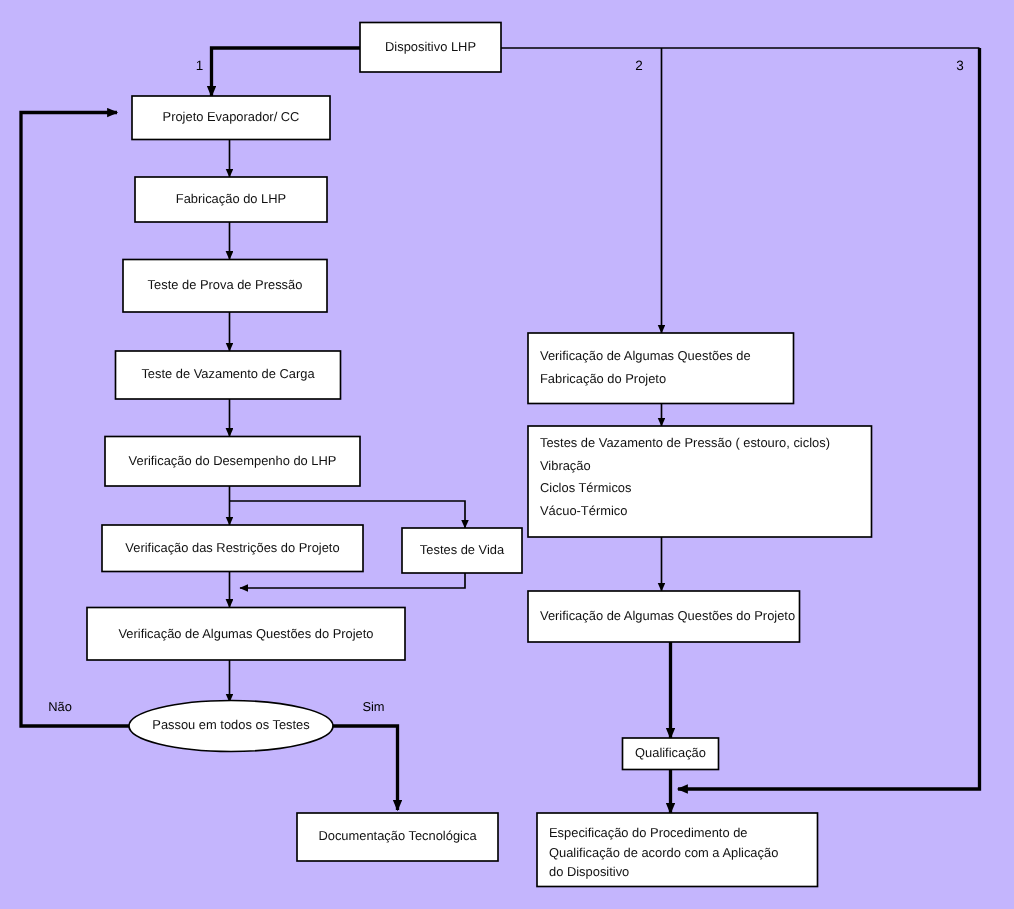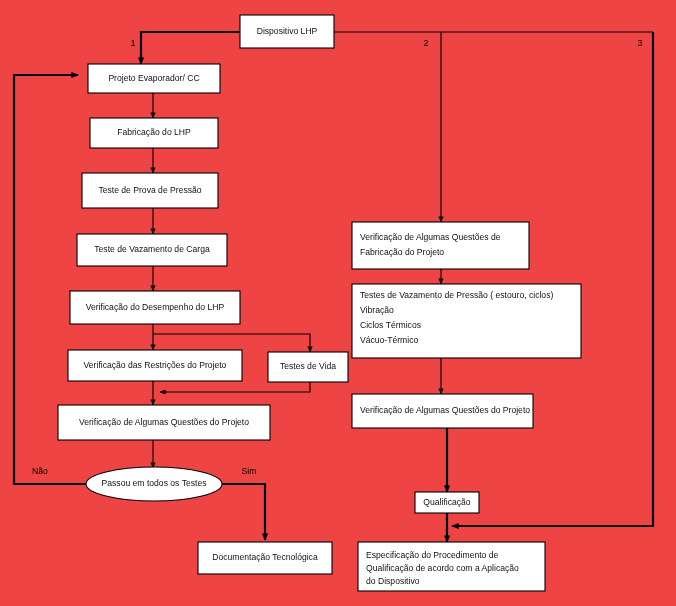--- a/index.html
+++ b/index.html
@@ -5,21 +5,21 @@
 <style>
   html, body {
     margin: 0;
     padding: 0;
     background: #ffffff;
   }
   #diagram-root {
     position: relative;
     width: 676px;
     height: 606px;
-    background: #ef4444;
+    background: #c4b5fd;
     font-family: "Liberation Sans", sans-serif;
     overflow: hidden;
   }
   svg#flow-svg {
     position: absolute;
     left: 0;
     top: 0;
     width: 676px;
     height: 606px;
   }

